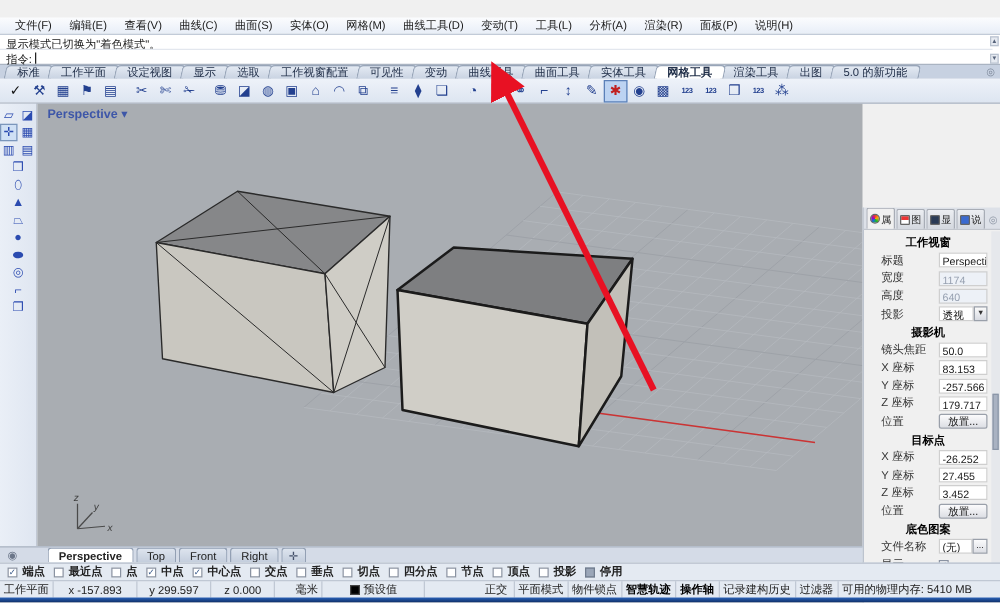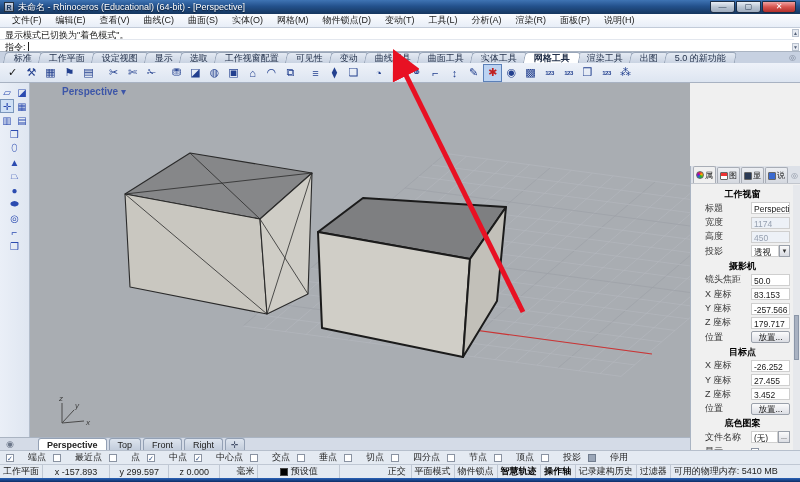--- a/index.html
+++ b/index.html
@@ -61,35 +61,35 @@
   #main { position:absolute; top:83px; left:0; width:800px; height:354px; }
   #left-strip { position:absolute; left:0; top:0; width:30px; height:354px;
     background:linear-gradient(90deg,#eaeff7,#dfe6f1); border-right:1px solid #b2bcca;
     padding-top:2px; }
   #left-strip .lrow { display:flex; justify-content:center; gap:1px; }
   .lbtn { width:14px; height:14px; display:flex; align-items:center; justify-content:center;
     font-size:10px; color:#2b4bb0; }
   .lbtn.pressed { background:#cfe0f5; border:1px solid #7b96bb; }
 
   #viewport { position:absolute; left:30px; top:0; width:660px; height:354px; background:#a9adb2; overflow:hidden; }
-  #vp-label { position:absolute; left:8px; top:3px; color:#3d56a8; font-weight:bold; font-size:10px;margin-left:24px; }
+  #vp-label { position:absolute; left:8px; top:3px; color:#3d56a8; font-weight:bold; font-size:10px; }
 
   
   #vptabs { position:absolute; top:437px; left:0; width:690px; height:13px; background:#d4dbe7;
     border-top:1px solid #aab4c2; display:flex; align-items:flex-end; padding-left:4px; }
   #vptabs .gear { width:12px; height:12px; color:#6b7689; font-size:9px; line-height:12px; text-align:center; margin-right:22px;}
   .vptab { padding:0 8px; height:12px; line-height:12px; background:linear-gradient(#dde4ee,#c3cddc);
     border:1px solid #93a0b4; border-bottom:none; border-radius:3px 3px 0 0; margin-right:2px; color:#222; }
   .vptab.active { background:#fff; font-weight:bold; }
   .vptab.add { padding:0 5px; color:#44506a; }
 
   
   #osnap { position:absolute; top:450px; left:0; width:800px; height:14px; background:#e4eaf2;
     border-top:1px solid #b6bfcc; display:flex; align-items:center; padding-left:6px; gap:7px; }
-  .os-item { display:flex; align-items:center; gap:14px; white-space:nowrap; color:#222; }
+  .os-item { display:flex; align-items:center; gap:4px; white-space:nowrap; color:#222;font-weight:bold; }
   .cb { width:8px; height:8px; background:#fff; border:1px solid #8a93a2; font-size:7px;
     line-height:7px; text-align:center; color:#3a5a8a; }
   .cb.on::before { content:"✓"; }
   .os-disable .cb { background:#9aa6b8; border-color:#707c8e; }
 
   
   #statusbar { position:absolute; top:464px; left:0; width:800px; height:14px; background:#e4eaf2;
     border-top:1px solid #c0c8d4; display:flex; align-items:stretch; }
   .st { border-right:1px solid #c0c8d4; display:flex; align-items:center; justify-content:center;
     white-space:nowrap; padding:0 3px; color:#222; }
@@ -134,39 +134,30 @@
   #rp-thumb { position:absolute; left:1px; top:130px; width:5px; height:45px; background:#a9b2c2; border:1px solid #8b96a8;}
 
   #arrow-overlay { position:absolute; left:0; top:0; width:800px; height:482px;
     pointer-events:none; z-index:60; }
 </style>
 </head>
 <body>
 
 <div id="app">
 
-  <div id="titlebar">
-    <div class="app-ico">R</div>
-    <div class="title">未命名 - Rhinoceros (Educational) (64-bit) - [Perspective]</div>
-    <div id="winbtns">
-      <div class="wb">—</div>
-      <div class="wb">▢</div>
-      <div class="wb close">✕</div>
-    </div>
-  </div>
 
   <div id="menubar">
       <span class="menu-item">文件(F)</span>
       <span class="menu-item">编辑(E)</span>
       <span class="menu-item">查看(V)</span>
       <span class="menu-item">曲线(C)</span>
       <span class="menu-item">曲面(S)</span>
       <span class="menu-item">实体(O)</span>
       <span class="menu-item">网格(M)</span>
-      <span class="menu-item">物件锁点(D)</span>
+      <span class="menu-item">曲线工具(D)</span>
       <span class="menu-item">变动(T)</span>
       <span class="menu-item">工具(L)</span>
       <span class="menu-item">分析(A)</span>
       <span class="menu-item">渲染(R)</span>
       <span class="menu-item">面板(P)</span>
       <span class="menu-item">说明(H)</span>
     </div>
 
   <div id="cmdarea">
     <div id="cmd-history">显示模式已切换为"着色模式"。</div>
@@ -442,21 +433,21 @@
           <div class="rp-row">
             <span class="lab">标题</span>
             <div class="val">Perspective</div>
           </div>
           <div class="rp-row">
             <span class="lab">宽度</span>
             <div class="val dis">1174</div>
           </div>
           <div class="rp-row">
             <span class="lab">高度</span>
-            <div class="val dis">450</div>
+            <div class="val dis">640</div>
           </div>
           <div class="rp-row">
             <span class="lab">投影</span>
             <div class="val">透视</div>
             <div class="dd">▼</div>
           </div>
           <div class="rp-sec">摄影机</div>
           <div class="rp-row">
             <span class="lab">镜头焦距</span>
             <div class="val">50.0</div>

